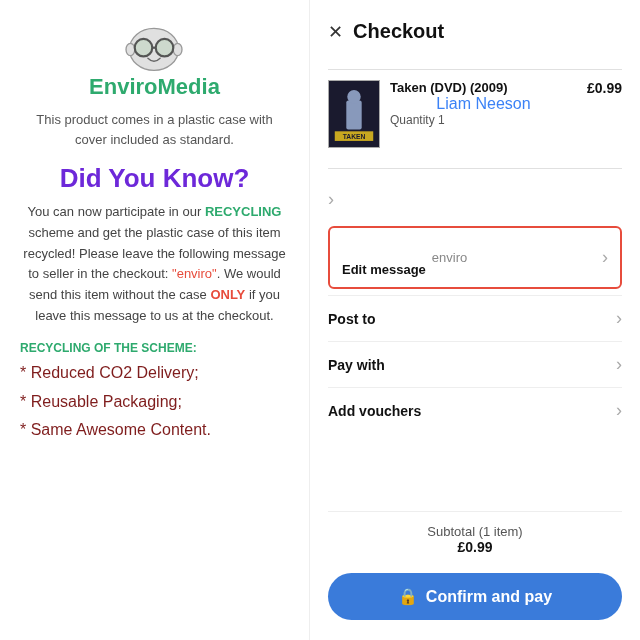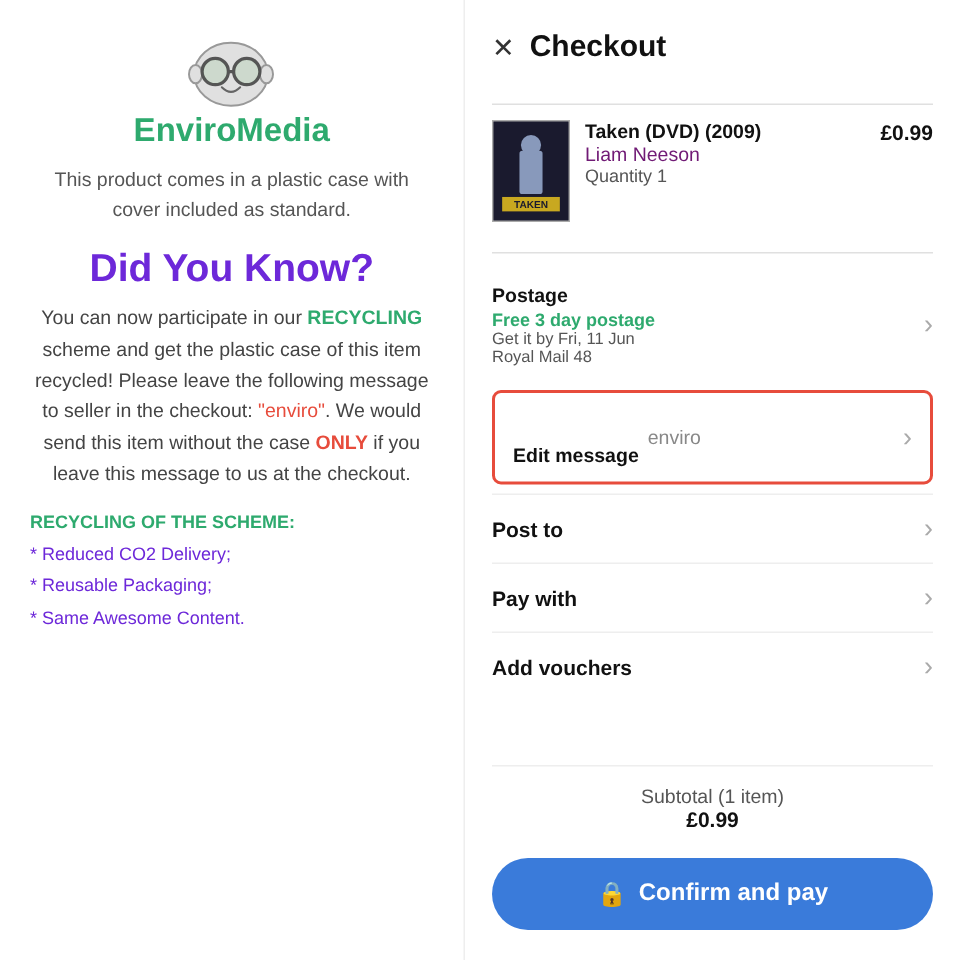--- a/index.html
+++ b/index.html
@@ -83,22 +83,22 @@
 
     .benefits-title {
       font-size: 12px;
       font-weight: bold;
       color: #2eaa6e;
       align-self: flex-start;
       margin-bottom: 4px;
     }
 
     .benefits-list {
-      font-size: 12px;
-      color: #6d28d9;
+      font-size: 16px;
+      color: #7f1d1d;
       align-self: flex-start;
       line-height: 1.8;
     }
 
     
     .right-panel {
       flex: 1;
       padding: 20px 18px;
       display: flex;
       flex-direction: column;
@@ -154,22 +154,23 @@
       flex: 1;
     }
 
     .product-name {
       font-size: 13px;
       font-weight: bold;
       color: #111;
     }
 
     .product-actor {
-      font-size: 13px;
-      color: #701a75;
+      font-size: 16px;
+      color: #3b82f6;
+      text-align: center;
     }
 
     .product-qty {
       font-size: 12px;
       color: #555;
     }
 
     .product-price {
       font-size: 14px;
       font-weight: bold;
@@ -369,26 +370,20 @@
       <div class="product-name">Taken (DVD) (2009)</div>
       <div class="product-actor">Liam Neeson</div>
       <div class="product-qty">Quantity 1</div>
     </div>
     <div class="product-price">£0.99</div>
   </div>
 
   <div class="divider"></div>
 
   <div class="section-row">
-    <div>
-      <div class="section-label">Postage</div>
-      <div class="postage-free">Free 3 day postage</div>
-      <div class="postage-detail">Get it by Fri, 11 Jun</div>
-      <div class="postage-detail">Royal Mail 48</div>
-    </div>
     <span class="chevron">›</span>
   </div>
 
   <div class="edit-message-row">
     <div class="edit-message-left">
       <span class="edit-message-label">Edit message</span>
       <span class="edit-message-value">enviro</span>
     </div>
     <span class="chevron">›</span>
   </div>

